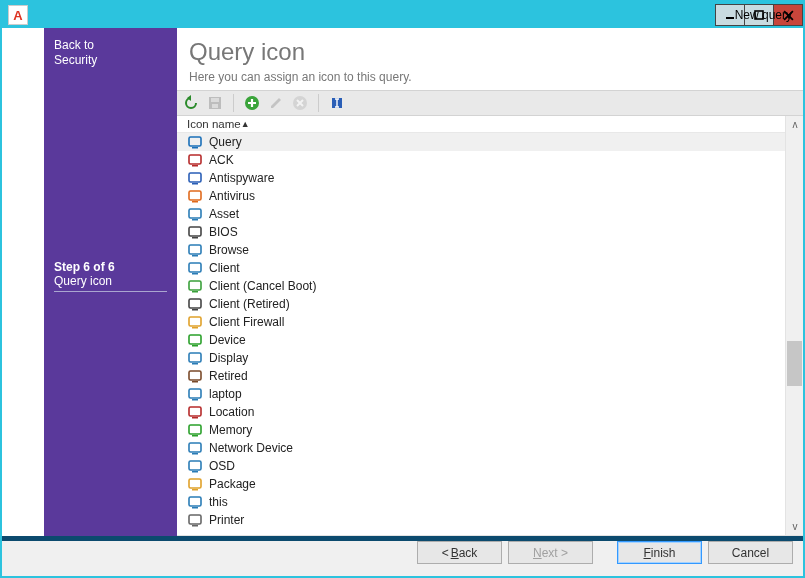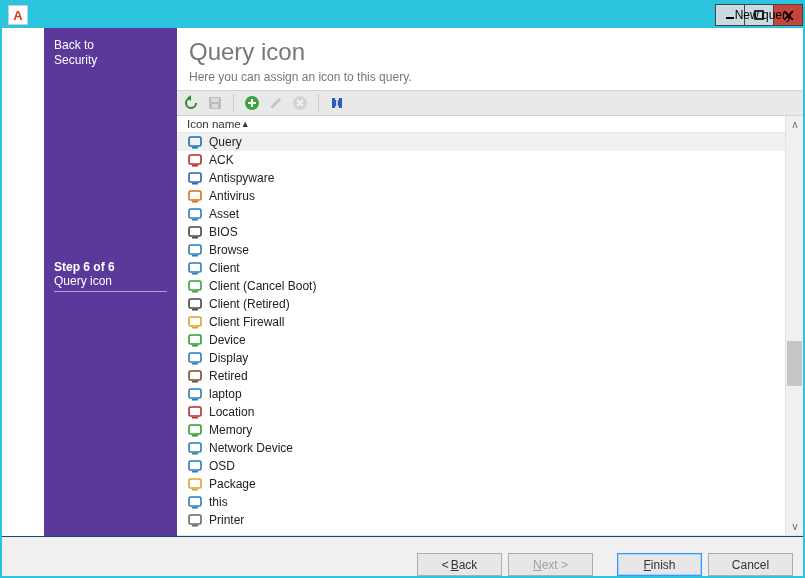--- a/index.html
+++ b/index.html
@@ -100,22 +100,22 @@
     background: #f0f0f0; display: flex; align-items:center; justify-content:center;
     color: #606060; font-size: 10px;
   }
   .scrollbar .arrow.up { top: 0; }
   .scrollbar .arrow.down { bottom: 0; }
   .scrollbar .thumb {
     position: absolute; left: 1px; width: 15px;
     background: #c6c6c6; top: 225px; height: 45px;
   }
   .footer {
-    height: 40px; background: #f0f0f0; border-top: 1px solid #0c4a6e;
-    display: flex; align-items: flex-end; justify-content: flex-end;
+    height: 40px; background: #f0f0f0; border-top: 5px solid #0c4a6e;
+    display: flex; align-items: flex-start; justify-content: flex-end;
     padding: 0 10px; gap: 6px;
   }
   .footer .btn {
     width: 85px; height: 23px; border: 1px solid #adadad;
     background: #e7e7e7; font-size: 12px; display: flex; align-items:center; justify-content:center;
     color:#333;
   }
   .footer .btn.default { border: 1px solid #3399ff; box-shadow: inset 0 0 0 1px #a5d3ff; }
   .footer .btn.disabled { color: #a0a0a0; }
   .u { text-decoration: underline; text-underline-offset: 1px; }

